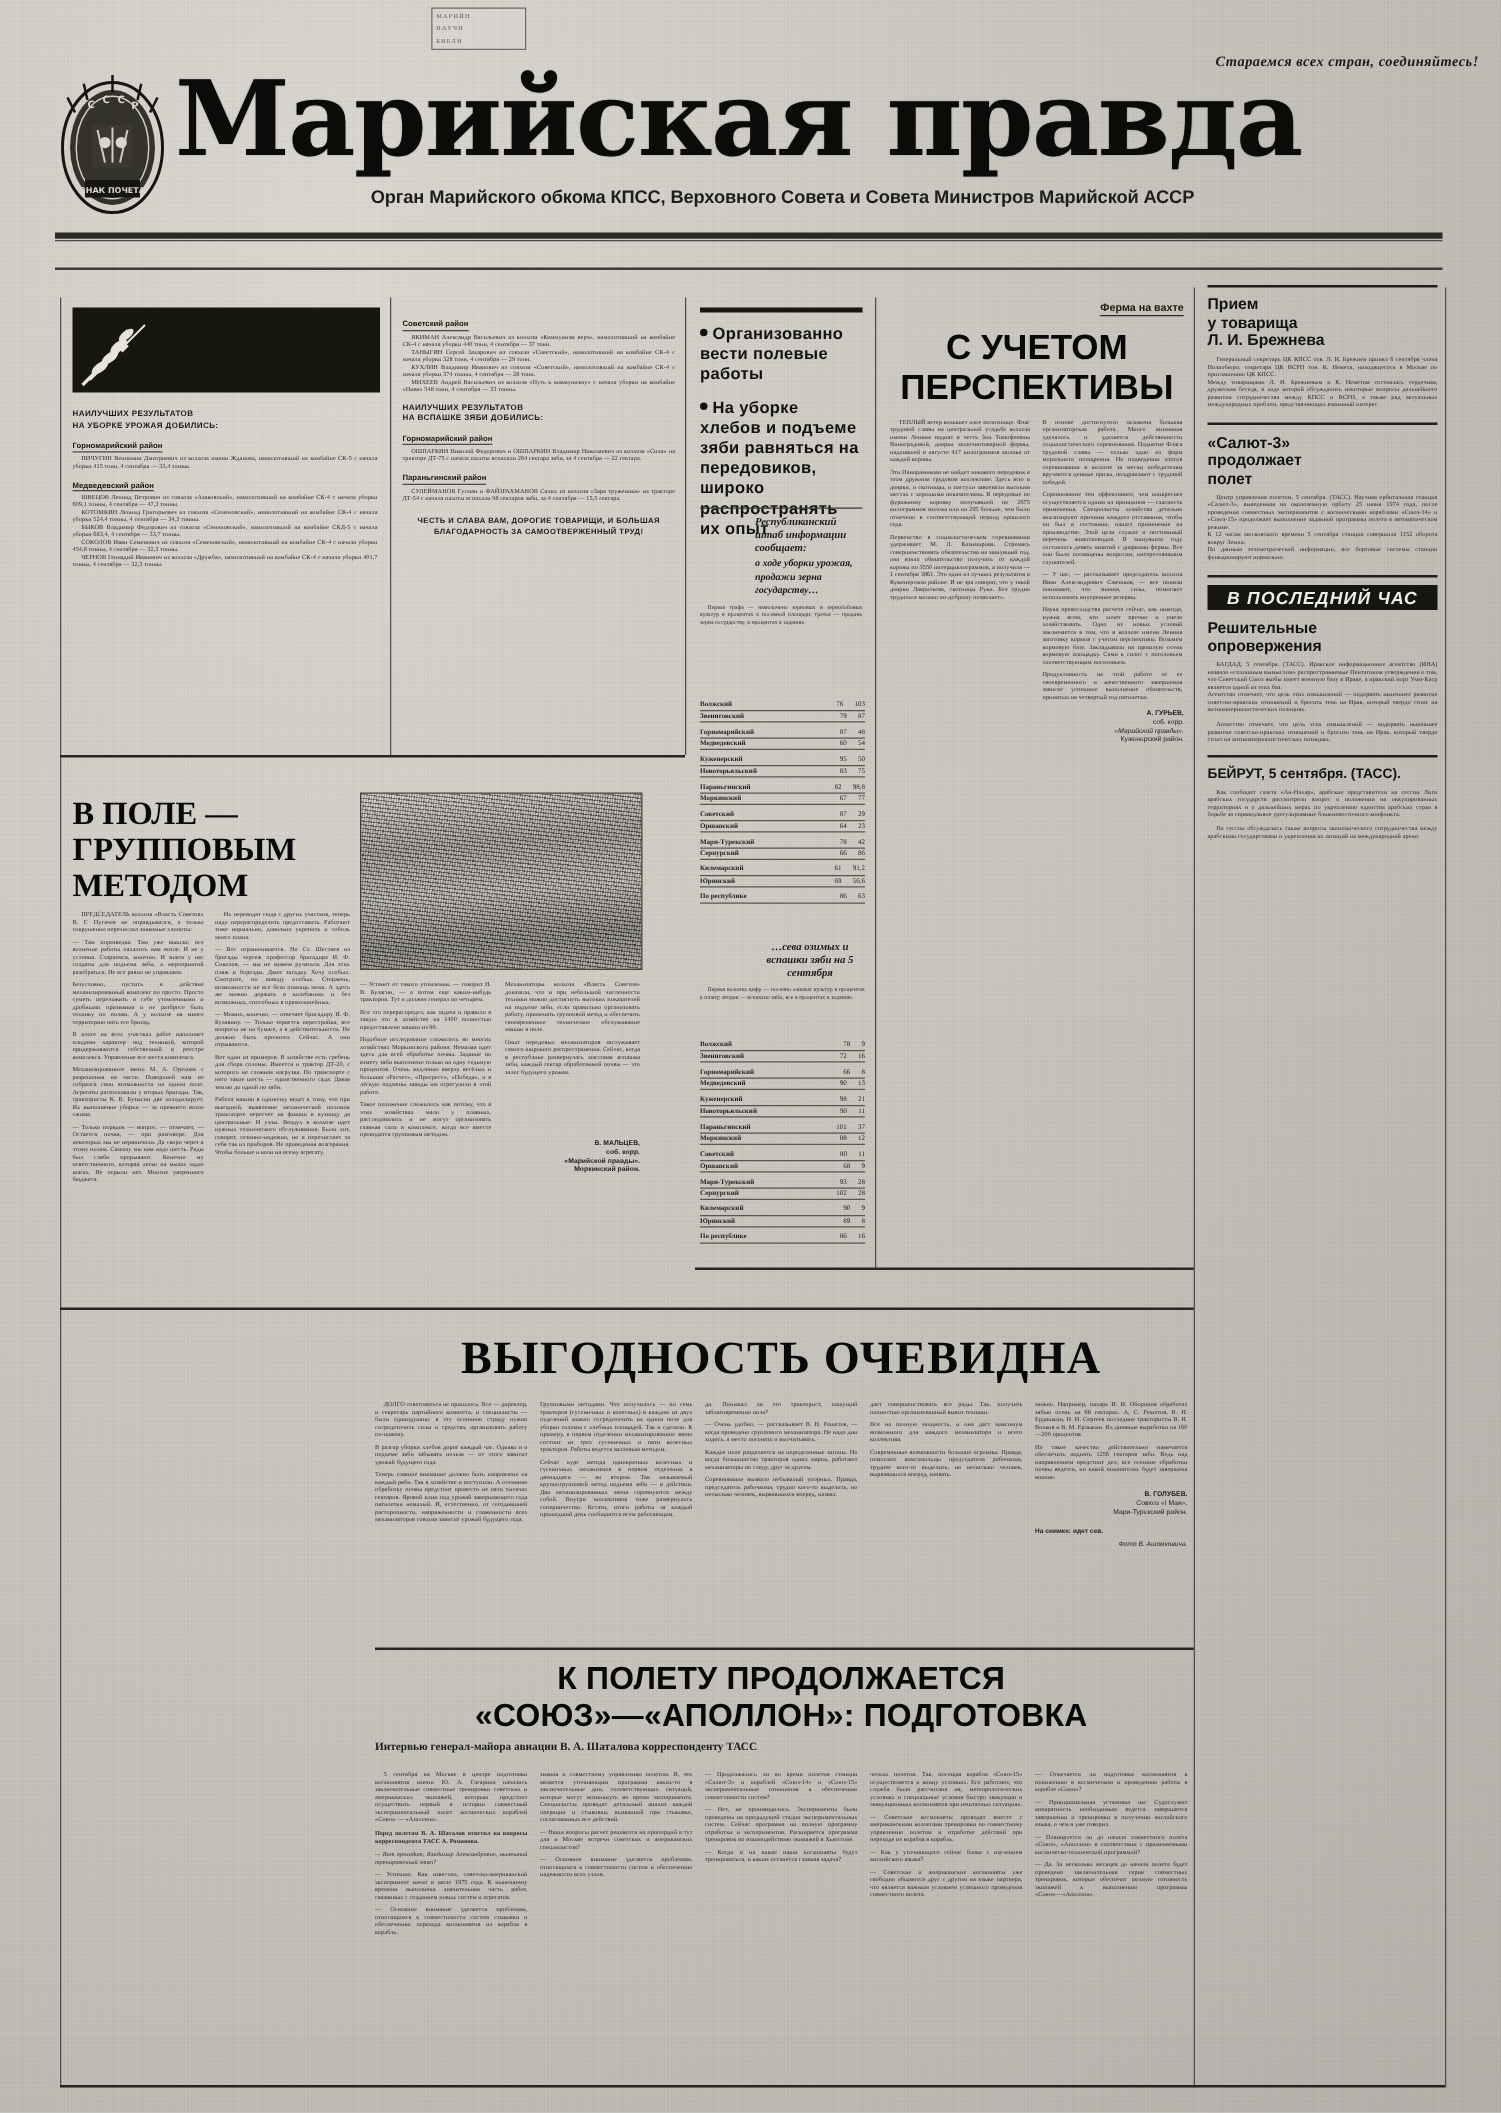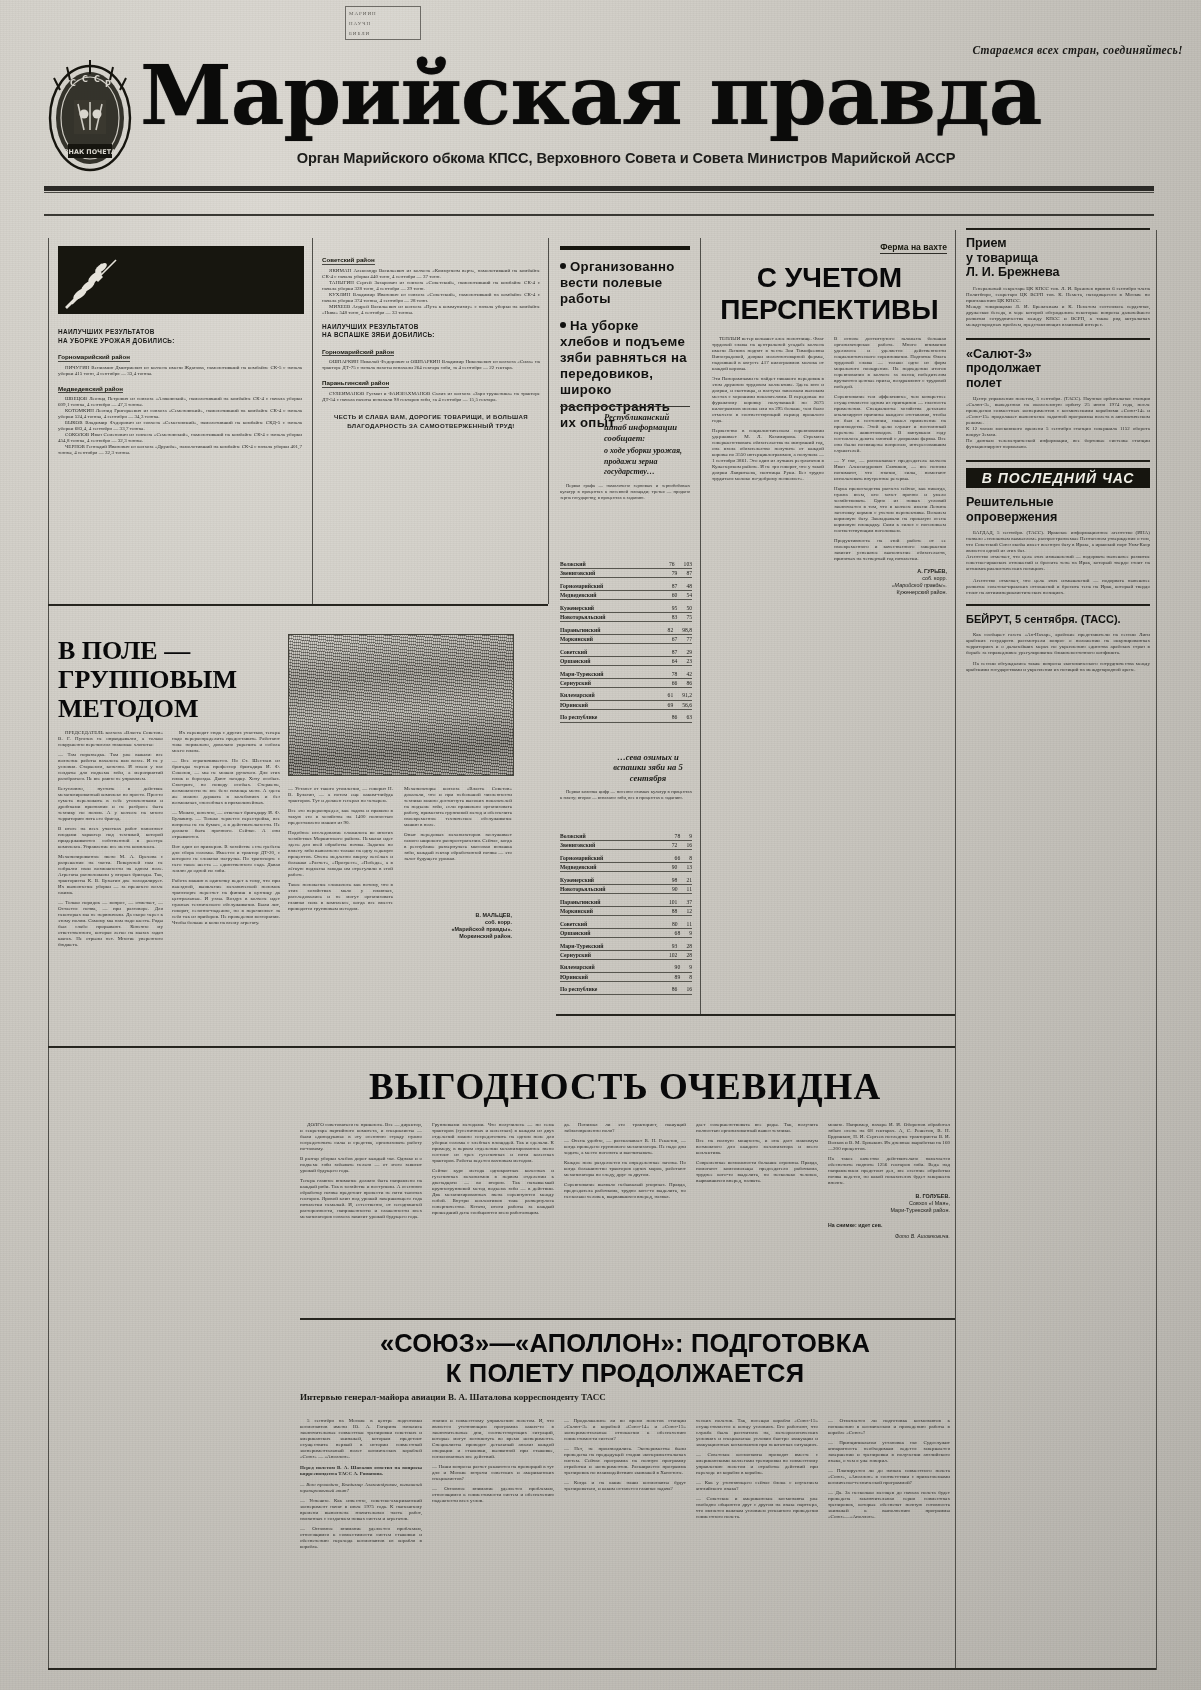--- a/index.html
+++ b/index.html
@@ -666,22 +666,22 @@
     <div class="sig" style="margin-top:7px">
       <div>В. ГОЛУБЕВ.</div>
       <div style="font-weight:normal;white-space:pre-line">Совхоз «І Мая»,
 Мари-Турекский район.</div>
     </div>
     <div class="caption" style="margin-top:8px;font-weight:bold">На снимке: идет сев.</div>
     <div class="caption" style="margin-top:5px;font-style:italic;text-align:right">Фото В. Ашомковича.</div>
   </div>
 
   <div class="bighead" style="position:absolute;left:300px;top:1328px;width:650px;font-size:25.5px;line-height:30px;text-align:center;letter-spacing:0.2px;">
+    <div>К ПОЛЕТУ ПРОДОЛЖАЕТСЯ</div>
     <div>«СОЮЗ»—«АПОЛЛОН»: ПОДГОТОВКА</div>
-    <div>К ПОЛЕТУ ПРОДОЛЖАЕТСЯ</div>
   </div>
   <div style="position:absolute;left:300px;top:1392px;width:650px;text-align:left;font-family:Liberation Serif, serif;font-size:9px;font-weight:600;color:#1c1c18;">Интервью генерал-майора авиации В. А. Шаталова корреспонденту ТАСС</div>
 
   <div class="col body-txt" style="position:absolute;left:300px;top:1418px;width:122px;">
     <span style="display:block;text-indent:7px">5 сентября на Москве в центре подготовки космонавтов имени Ю. А. Гагарина начались заключительные совместные тренировки советских и американских экипажей, которым предстоит осуществить первый в истории совместный экспериментальный полет космических кораблей «Союз» — «Аполлон».</span>
     <span style="display:block;margin-top:5px;font-weight:bold">Перед полетом В. А. Шаталов ответил на вопросы корреспондента ТАСС А. Романова.</span>
     <span style="display:block;margin-top:5px;font-style:italic">— Вот проходит, Владимир Александрович, нынешний тренировочный этап?</span>
     <span style="display:block;margin-top:4px">— Успешно. Как известно, советско-американский эксперимент начат в июле 1975 года. К нынешнему времени выполнена значительная часть работ, связанных с созданием новых систем и агрегатов.</span>
     <span style="display:block;margin-top:4px">— Основное внимание уделяется проблемам, относящимся к совместимости систем стыковки и обеспечению перехода космонавтов из корабля в корабль.</span>
   </div>

